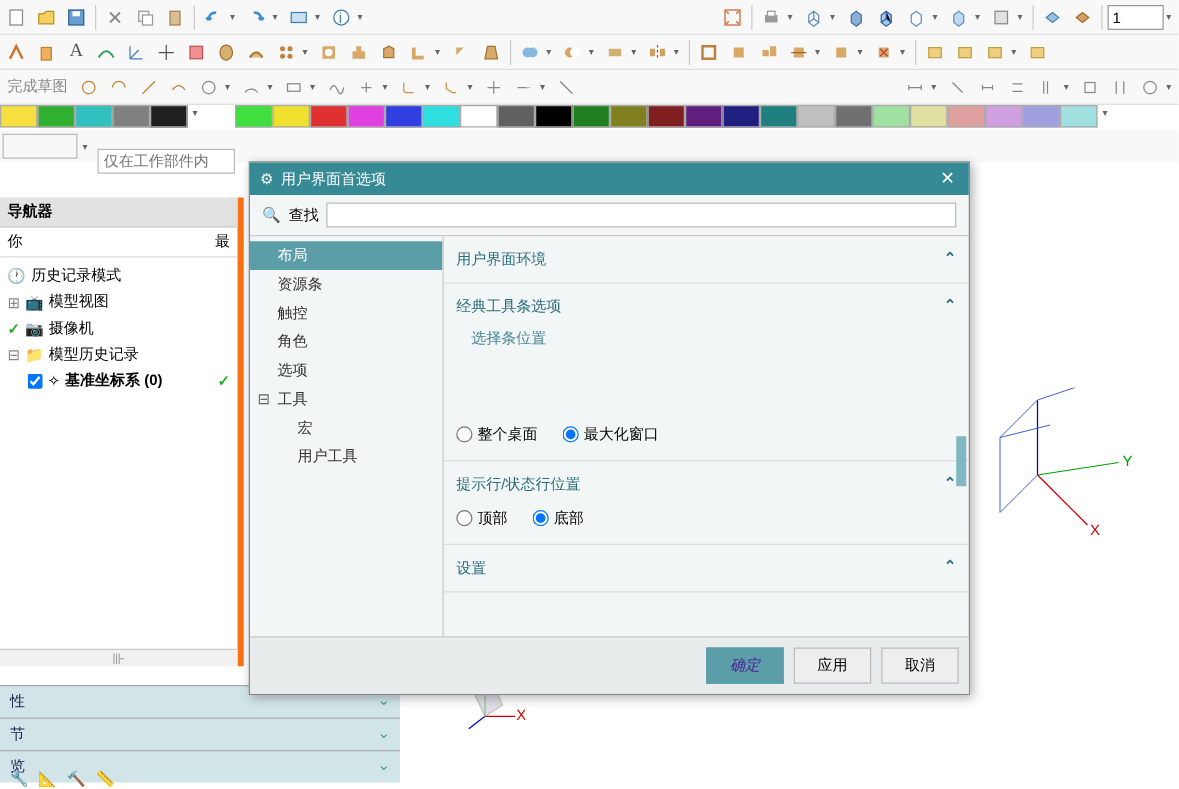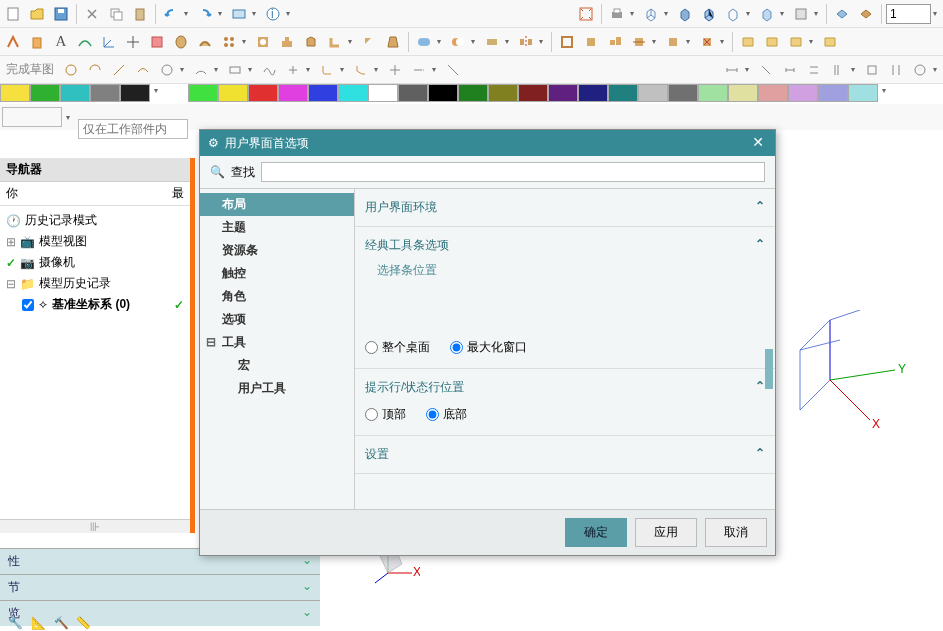--- a/index.html
+++ b/index.html
@@ -35,35 +35,35 @@
 .acc-panel { display: flex; justify-content: space-between; padding: 4px 8px; background: #d1e5e8; border-top: 1px solid #aaa; color: #225; cursor: pointer; }
 
 
 .dialog { position: absolute; left: 199px; top: 129px; width: 577px; background: #f3f6f6; border: 1px solid #888; box-shadow: 2px 2px 8px rgba(0,0,0,0.3); }
 .dlg-title { background: #358a96; color: #fff; display: flex; align-items: center; padding: 4px 8px; height: 26px; }
 .dlg-title-text { flex: 1; }
 .dlg-close { width: 18px; height: 18px; color: #fff; cursor: pointer; text-align: center; font-size: 14px; }
 .dlg-search { display: flex; align-items: center; padding: 6px 10px; gap: 6px; border-bottom: 1px solid #ccc; }
 .dlg-search input { flex: 1; height: 20px; border: 1px solid #bbb; padding: 0 4px; }
 .dlg-body { display: flex; height: 320px; }
-.dlg-tree { width: 155px; border-right: 1px solid #ccc; padding: 4px 0; overflow: auto; font-weight: bold; }
+.dlg-tree { width: 155px; border-right: 1px solid #ccc; padding: 4px 0; overflow: auto; }
 .dlg-tree-item { padding: 3px 10px 3px 22px; cursor: pointer; color: #333; position: relative; }
 .dlg-tree-item.sel { background: #5b9ea8; color: #fff; }
 .dlg-tree-sub { padding-left: 38px; }
 .dlg-tree-exp { position: absolute; left: 6px; top: 4px; width: 11px; color: #666; }
 .dlg-right { flex: 1; overflow: auto; padding: 0; position: relative; }
 .dlg-sec { border-bottom: 1px solid #ddd; padding: 6px 10px; }
 .dlg-sec-head { display: flex; justify-content: space-between; color: #2a6f7a; padding: 4px 0; cursor: pointer; }
 .dlg-sec-body { padding: 6px 0; display: flex; gap: 20px; }
 .dlg-sec-sub { color: #4a8a95; padding: 4px 0 4px 12px; }
 .radio-opt { display: flex; align-items: center; gap: 4px; }
 .dlg-scrollhint { position: absolute; right: 2px; top: 50%; width: 8px; height: 40px; background: #7fb8c0; }
 .dlg-buttons { display: flex; justify-content: flex-end; padding: 8px; gap: 8px; background: #e8ecec; border-top: 1px solid #ccc; }
 .dlg-btn { padding: 5px 18px; background: #eee; border: 1px solid #bbb; cursor: pointer; }
-.dlg-btn.primary { background: #5b9ea8; color: #0f172a; border-color: #5b9ea8; }
+.dlg-btn.primary { background: #5b9ea8; color: #4c1d95; border-color: #5b9ea8; font-style: italic; }
 
 
 .view-axis { position: absolute; }
 .small-triad { position: absolute; left: 370px; top: 538px; }
 
 svg { display: block; }
 </style>
 </head>
 <body>
 
@@ -619,21 +619,20 @@
     <span class="dlg-close">✕</span>
   </div>
   <div class="dlg-search">
     <span>🔍</span>
     <span>查找</span>
     <input style="">
   </div>
   <div class="dlg-body">
     <div class="dlg-tree">
       <div class="dlg-tree-item sel"><span>布局</span></div>
-      <div class="dlg-tree-item"><span>主题</span></div>
       <div class="dlg-tree-item"><span>资源条</span></div>
       <div class="dlg-tree-item"><span>触控</span></div>
       <div class="dlg-tree-item"><span>角色</span></div>
       <div class="dlg-tree-item"><span>选项</span></div>
       <div class="dlg-tree-item"><span class="dlg-tree-exp">⊟</span><span>工具</span></div>
       <div class="dlg-tree-item dlg-tree-sub"><span>宏</span></div>
       <div class="dlg-tree-item dlg-tree-sub"><span>用户工具</span></div>
     </div>
     <div class="dlg-right">
       <div class="dlg-sec">

